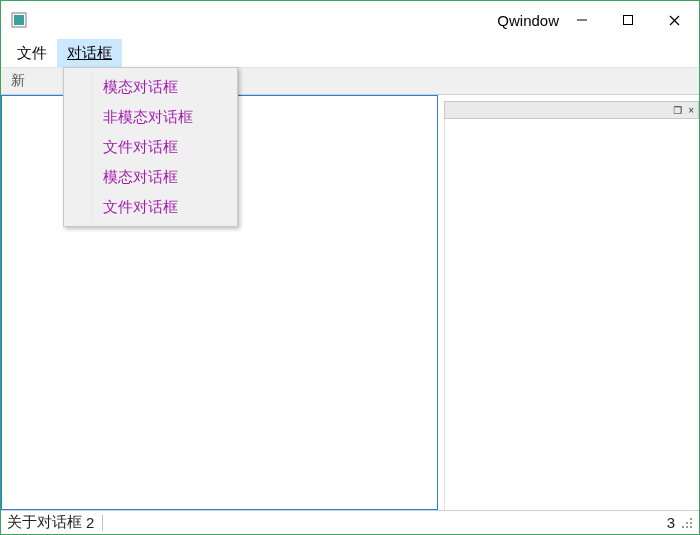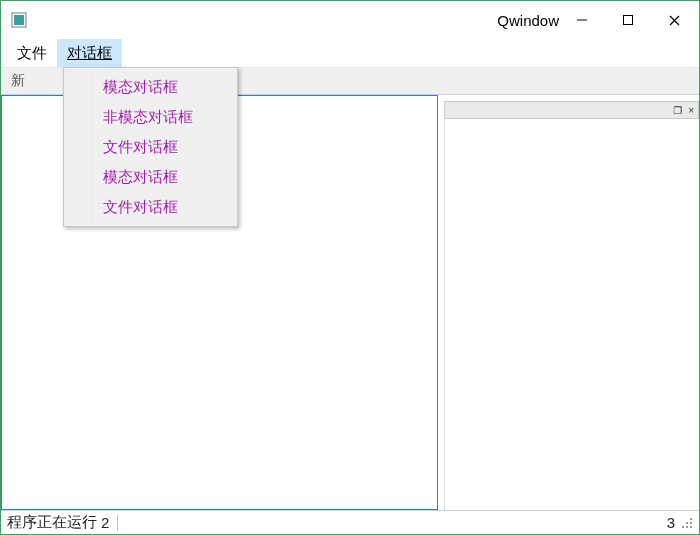--- a/index.html
+++ b/index.html
@@ -220,21 +220,21 @@
     <div class="right-dock">
       <div class="dock-header">
         <span>❐</span>
         <span>×</span>
       </div>
       <div class="dock-body"></div>
     </div>
   </div>
 
   <div class="statusbar">
-    <span class="status-left">程序正在运行</span>
+    <span class="status-left">关于对话框</span>
     <span class="status-num-left">2</span>
     <span class="status-divider"></span>
     <span class="status-spacer"></span>
     <span>3</span>
     <span class="status-grip"></span>
   </div>
 
   <div class="dropdown">
     <div class="dropdown-inner">
       <div class="dd-item">模态对话框</div>

